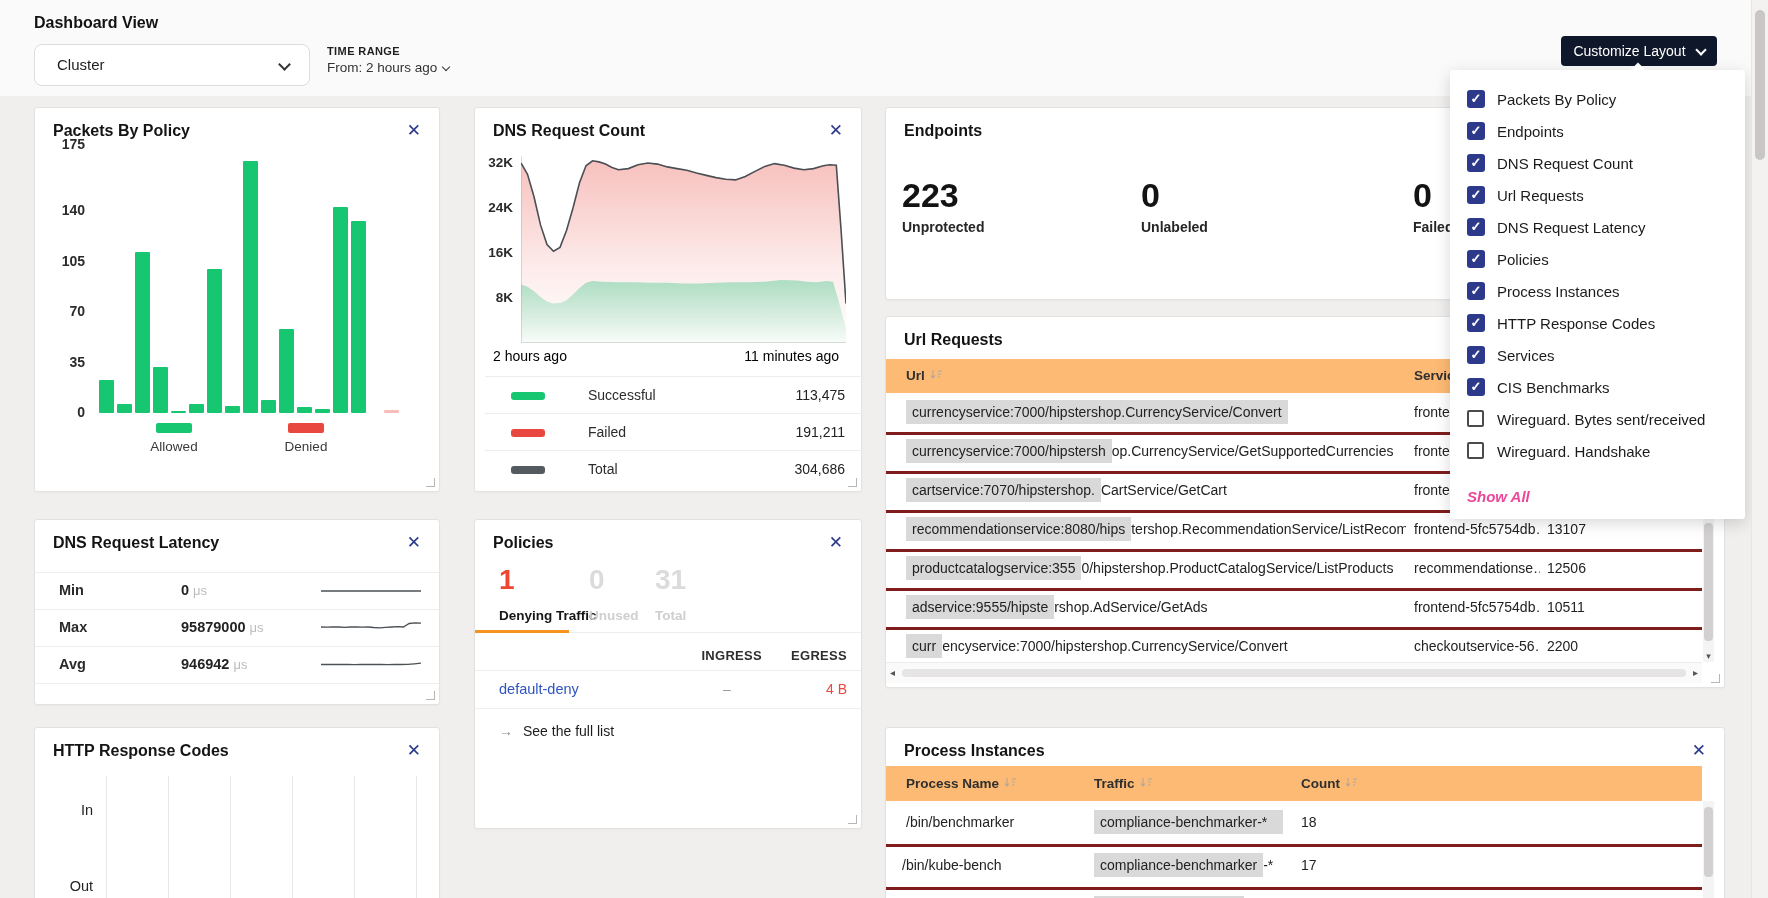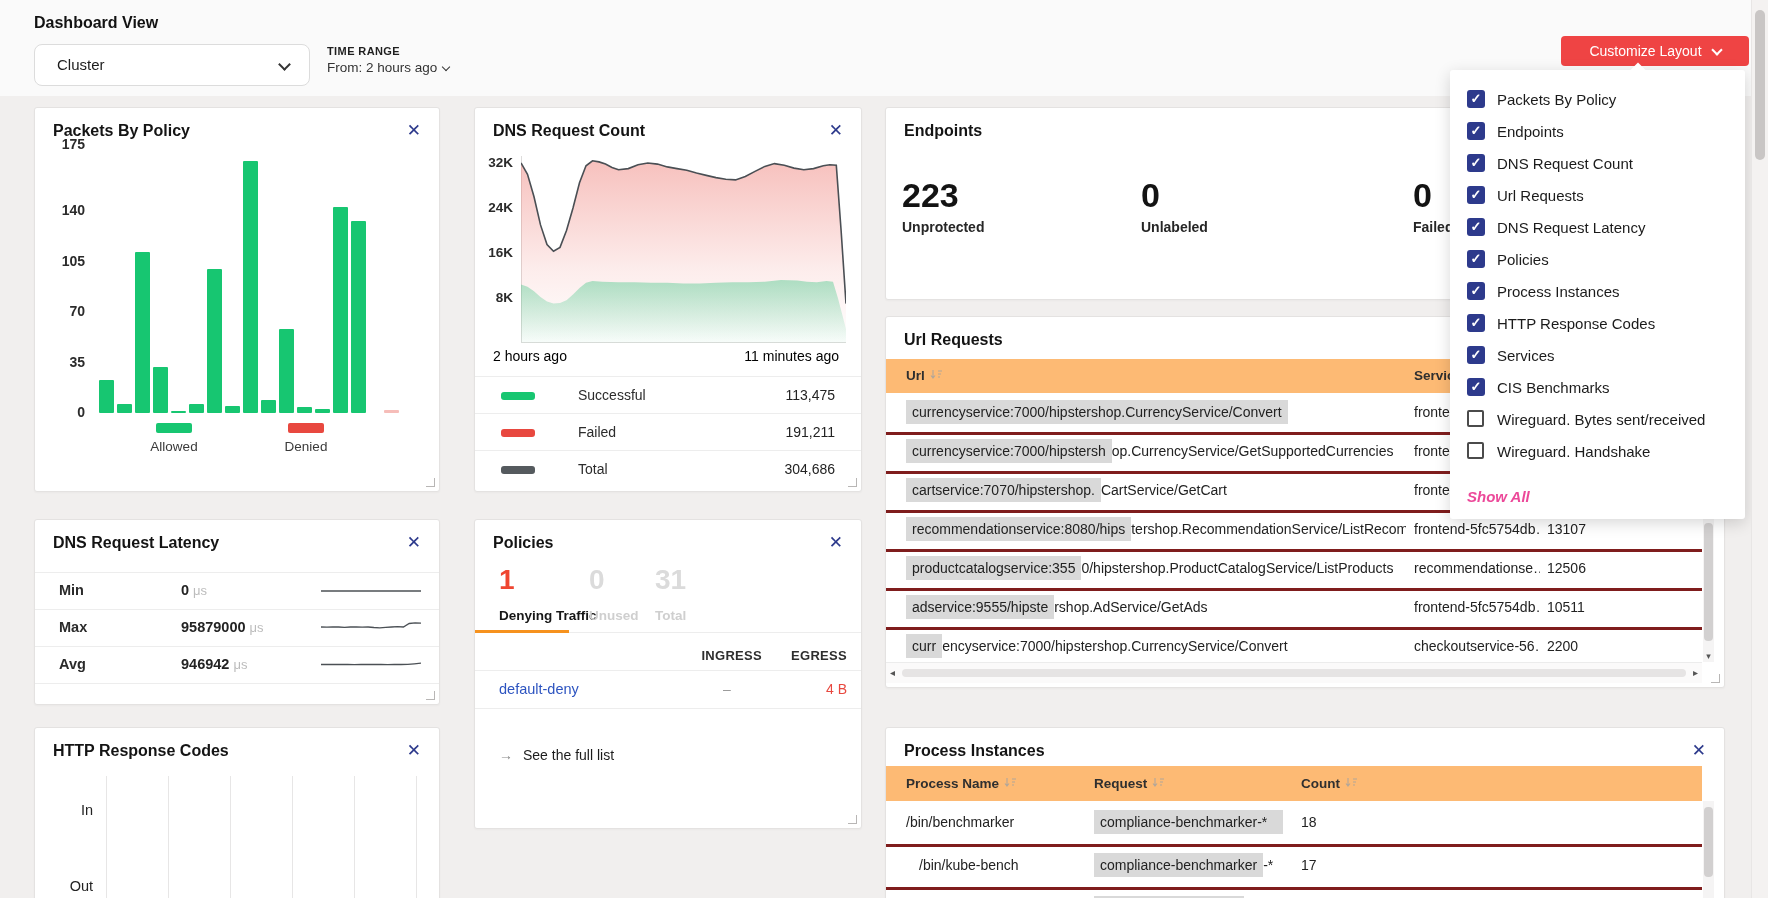--- a/index.html
+++ b/index.html
@@ -10,21 +10,21 @@
   .view-select{position:absolute;left:34px;top:44px;width:276px;height:42px;background:#fff;
                border:1px solid #dcdcdc;border-radius:8px;box-sizing:border-box;cursor:pointer;}
   .view-select .vs-label{position:absolute;left:22px;top:0;line-height:40px;font-size:15px;color:#1c1c1c;}
   .chev{display:inline-block;width:7px;height:7px;border-right:2px solid #333;border-bottom:2px solid #333;
         transform:rotate(45deg);}
   .view-select .chev{position:absolute;right:20px;top:15px;}
   .time-range{position:absolute;left:327px;top:45px;}
   .tr-label{font-size:11px;font-weight:700;letter-spacing:.4px;color:#1f1f1f;}
   .tr-value{font-size:13.5px;color:#333;margin-top:3px;cursor:pointer;}
   .tr-value .chev{width:5px;height:5px;border-width:1.5px;margin-left:6px;margin-bottom:2px;}
-  .customize-btn{position:absolute;left:1561px;top:36px;width:188px;height:30px;background:#ef4444;
+  .customize-btn{position:absolute;left:1561px;top:36px;width:156px;height:30px;background:#0f172a;
                  border:none;border-radius:4px;color:#fff;font-size:14px;font-family:inherit;cursor:pointer;
                  font-weight:500;}
   .customize-btn .chev{border-color:#fff;width:6px;height:6px;margin-left:11px;margin-bottom:2px;}
 
   .card{position:absolute;background:#fff;border:1px solid #e4e2e1;border-radius:3px;
         box-shadow:0 1px 2px rgba(0,0,0,.03);box-sizing:border-box;}
   .card h3{position:absolute;left:18px;top:14px;margin:0;font-size:16px;font-weight:700;color:#141414;z-index:3;}
   .close{position:absolute;right:18px;top:14px;font-size:17px;color:#2d3a8c;cursor:pointer;line-height:1;z-index:3;}
   .rsz{position:absolute;right:4px;bottom:4px;width:8px;height:8px;border-right:1.5px solid #b8b6b5;
        border-bottom:1.5px solid #b8b6b5;}
@@ -43,21 +43,21 @@
   .bar{position:absolute;bottom:0;width:14.5px;border-radius:1px;}
   .ytick{position:absolute;left:6px;width:44px;text-align:right;font-size:14px;font-weight:600;color:#2b2b2b;}
   .pleg{position:absolute;top:315px;width:84px;text-align:center;}
   .pleg .sw{width:36px;height:10px;border-radius:2px;margin:0 auto 6px auto;}
   .pleg .lb{font-size:13.5px;color:#3a3a3a;}
 
   
   .dns-plot{position:absolute;left:46px;top:48px;width:325px;height:187px;}
   .dns-ytick{position:absolute;left:4px;width:34px;text-align:right;font-size:13.5px;font-weight:600;color:#2b2b2b;}
   .dns-xlab{position:absolute;top:240px;font-size:14px;color:#000000;}
-  .leg-row{position:absolute;left:0;width:386px;height:37px;border-top:1px solid #ededed;text-align:right;}
+  .leg-row{position:absolute;left:10px;width:386px;height:37px;border-top:1px solid #ededed;text-align:right;}
   .leg-row .sw{position:absolute;left:26px;top:15px;width:34px;height:8px;border-radius:3px;}
   .leg-row .nm{position:absolute;left:103px;top:0;line-height:37px;font-size:14px;color:#2c2c2c;}
   .leg-row .vl{position:absolute;right:26px;top:0;line-height:37px;font-size:14px;color:#232323;}
 
   
   .ep-stat{position:absolute;top:68px;}
   .ep-stat .v{font-size:34px;font-weight:800;color:#131313;}
   .ep-stat .l{font-size:14px;font-weight:700;color:#262626;margin-top:4px;}
 
   
@@ -87,21 +87,21 @@
   .pol-stat .v{font-size:28px;font-weight:800;}
   .pol-stat .l{font-size:13.5px;font-weight:700;margin-top:12px;}
   .pol-stat.active .v{color:#ef4631;} .pol-stat.active .l{color:#171717;}
   .pol-stat.muted .v{color:#dbdbdb;} .pol-stat.muted .l{color:#cfcfcf;}
   .tab-underline{position:absolute;left:0;top:110px;width:94px;height:3px;background:#f6921e;z-index:2;}
   .pol-sep{position:absolute;left:0;width:100%;border-top:1px solid #ededed;}
   .pol-th{position:absolute;top:128px;width:70px;text-align:right;font-size:13px;font-weight:700;color:#2e2e2e;letter-spacing:.3px;}
   .pol-name{position:absolute;left:24px;top:150px;line-height:38px;font-size:14.5px;color:#2d54c0;cursor:pointer;}
   .pol-ing{position:absolute;left:217px;top:150px;width:70px;text-align:center;line-height:38px;font-size:14px;color:#9b9b9b;}
   .pol-egr{position:absolute;left:302px;top:150px;width:70px;text-align:right;line-height:38px;font-size:14px;color:#e8483f;}
-  .pol-footer{position:absolute;left:24px;top:196px;height:30px;line-height:30px;cursor:pointer;margin-top:24px;}
+  .pol-footer{position:absolute;left:24px;top:196px;height:30px;line-height:30px;cursor:pointer;}
   .pol-footer .ar{color:#8a8a8a;margin-right:10px;font-size:14px;}
   .pol-footer .tx{font-size:14px;color:#1c1c1c;}
 
   
   .grid{position:absolute;top:48px;bottom:0;width:1px;background:#e7e6e6;}
   .http-lab{position:absolute;left:30px;width:28px;text-align:right;font-size:14.5px;color:#232323;}
 
   
   .p-row .cell{line-height:43px;}
 
@@ -392,38 +392,38 @@
   <section class="card" id="card-process">
     <h3>Process Instances</h3>
     <span class="close">✕</span>
     <div class="t-head" style="top:38px;height:35px;">
       <div class="th" style="left:20px;line-height:35px;">
         <span>Process Name</span><svg class="sort-ic" width="13" height="11" viewBox="0 0 13 11">
             <path d="M3 1 V9 M1 6.5 L3 9 L5 6.5 M8 2 H12 M8 5 H11 M8 8 H10" stroke="#9aa0a6" stroke-width="1.1" fill="none"></path>
           </svg>
       </div>
       <div class="th" style="left:208px;line-height:35px;">
-        <span>Request</span><svg class="sort-ic" width="13" height="11" viewBox="0 0 13 11">
+        <span>Traffic</span><svg class="sort-ic" width="13" height="11" viewBox="0 0 13 11">
             <path d="M3 1 V9 M1 6.5 L3 9 L5 6.5 M8 2 H12 M8 5 H11 M8 8 H10" stroke="#9aa0a6" stroke-width="1.1" fill="none"></path>
           </svg>
       </div>
       <div class="th" style="left:415px;line-height:35px;">
         <span>Count</span><svg class="sort-ic" width="13" height="11" viewBox="0 0 13 11">
             <path d="M3 1 V9 M1 6.5 L3 9 L5 6.5 M8 2 H12 M8 5 H11 M8 8 H10" stroke="#9aa0a6" stroke-width="1.1" fill="none"></path>
           </svg>
       </div>
     </div>
     <div id="proc-tbody">
         <div class="p-row" style="top: 73px; height: 43px;">
           <div class="cell" style="left: 20px; width: 180px;">/bin/benchmarker</div>
           <div class="cell" style="left: 208px; width: 200px;"><span class="hl" style="padding-right: 16px;">compliance-benchmarker-*</span></div>
           <div class="cell" style="left: 415px; width: 60px;">18</div>
         </div>
         <div class="p-row" style="top: 116px; height: 43px;">
-          <div class="cell" style="left: 33px; width: 180px;">/bin/kube-bench</div>
+          <div class="cell" style="left: 16px; width: 180px;">/bin/kube-bench</div>
           <div class="cell" style="left: 208px; width: 200px;"><span class="hl">compliance-benchmarker</span>-*</div>
           <div class="cell" style="left: 415px; width: 60px;">17</div>
         </div>
         <div class="p-row" style="top: 159px; height: 43px;">
           <div class="cell" style="left: 20px; width: 180px;">benchmarker</div>
           <div class="cell" style="left: 208px; width: 200px;"><span class="hl">compliance-benchmar</span>ker-*</div>
           <div class="cell" style="left: 415px; width: 60px;">9</div>
         </div>
       </div>
     <div class="vscroll" style="right:10px;top:73px;height:127px;">

